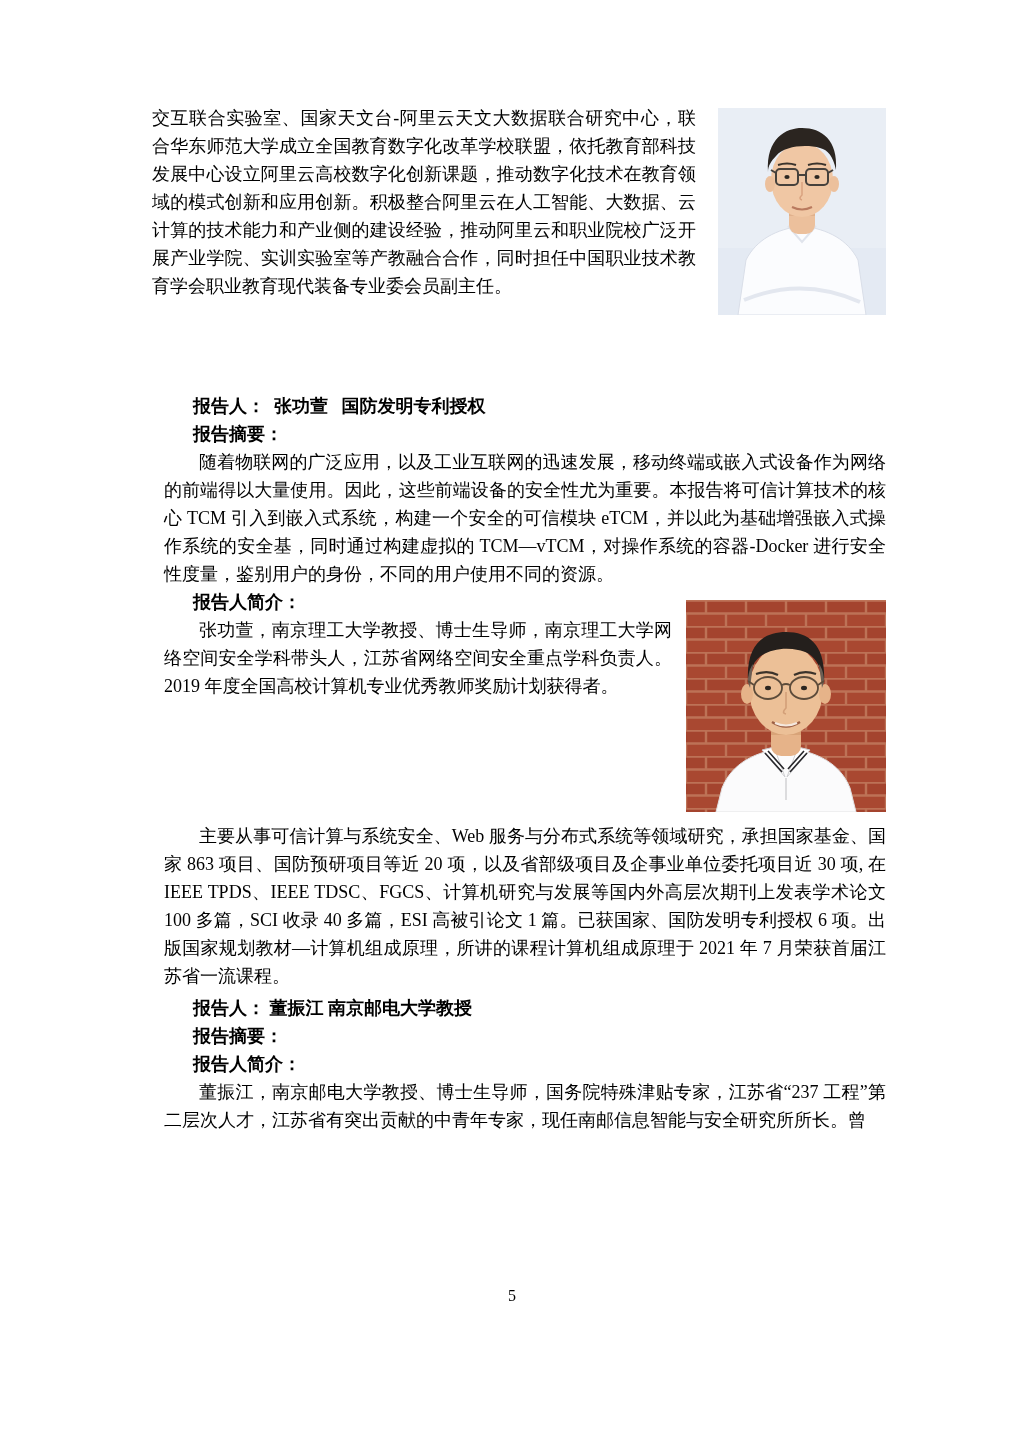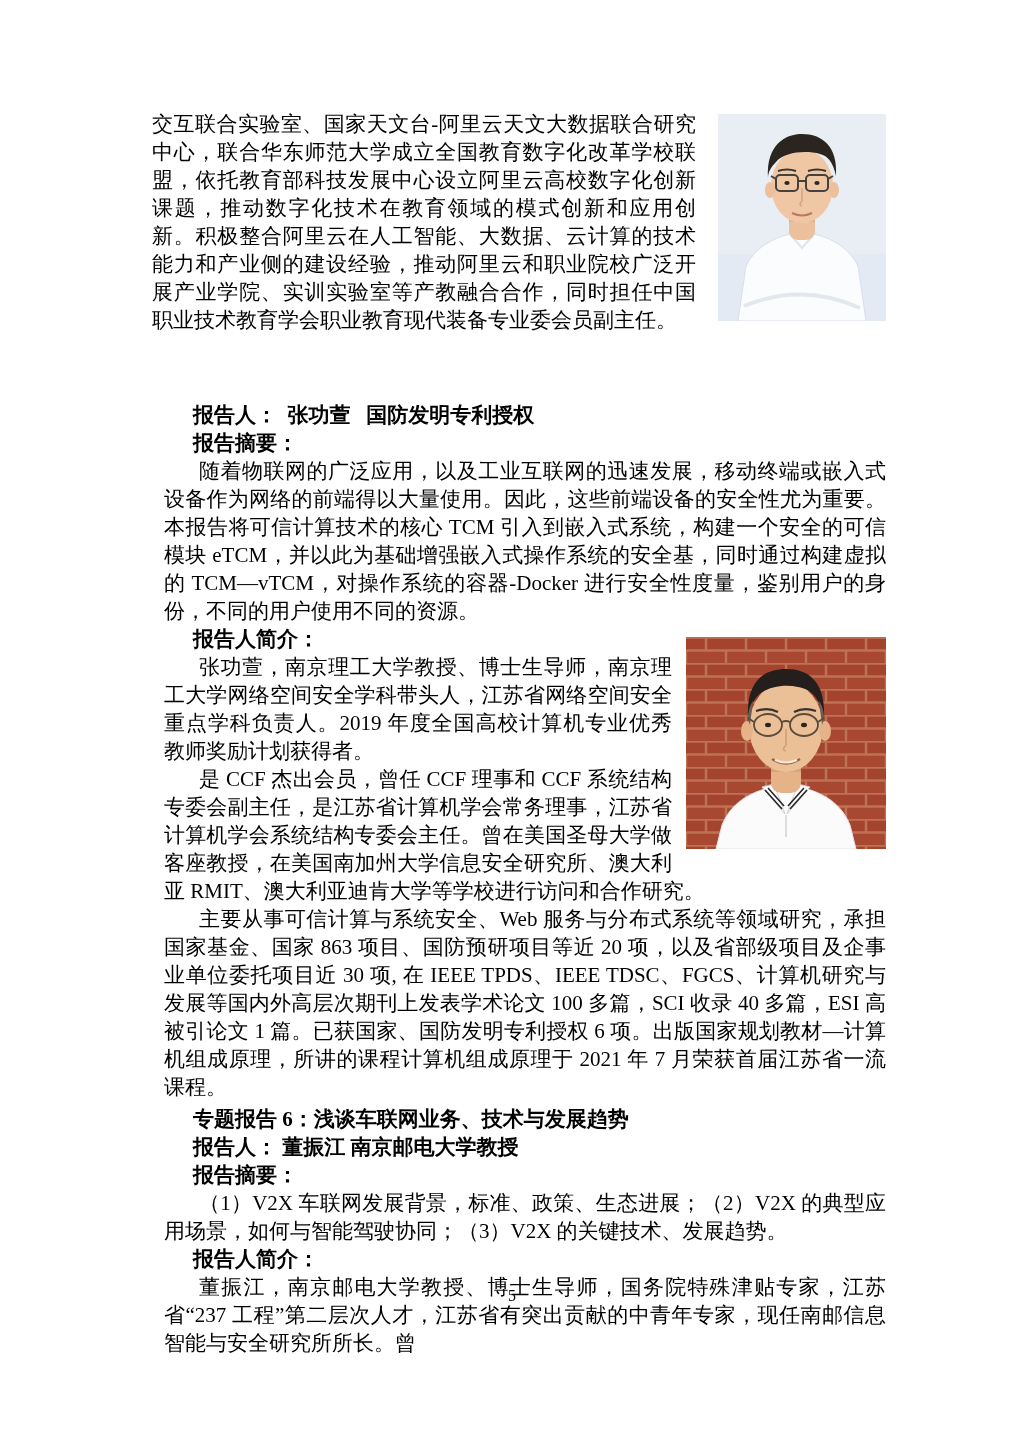--- a/index.html
+++ b/index.html
@@ -8,23 +8,23 @@
     width: 1024px;
     height: 1448px;
     background: #ffffff;
     font-family: "Liberation Serif", "DejaVu Serif", serif;
     color: #000000;
     overflow: hidden;
   }
   .content {
     position: absolute;
     left: 152px;
-    top: 110px;
+    top: 104px;
     width: 734px;
-    font-size: 21px;
+    font-size: 18px;
     line-height: 28px;
     text-align: justify;
   }
   p { margin: 0; }
   .indent { text-indent: 35px; margin-left: 12px; }
   .hd {
     font-weight: bold;
     text-indent: 41px;
     text-align: left;
     white-space: pre-wrap;
@@ -151,30 +151,27 @@
             <path d="M70 74 Q 82 70 92 75" stroke="#3b332b" stroke-width="2.2" fill="none"></path>
             <path d="M108 75 Q 118 70 130 74" stroke="#3b332b" stroke-width="2.2" fill="none"></path>
             <ellipse cx="82" cy="88" rx="3" ry="2.2" fill="#2c2620"></ellipse>
             <ellipse cx="118" cy="88" rx="3" ry="2.2" fill="#2c2620"></ellipse>
             <path d="M100 92 L 100 108 Q 95 113 100 114" stroke="#d39f78" stroke-width="1.6" fill="none"></path>
             <path d="M86 122 Q 100 131 114 122" stroke="#9c5f44" stroke-width="2.4" fill="none"></path>
             <path d="M89 123 Q 100 128 111 123" stroke="#f4e8de" stroke-width="2" fill="none"></path>
           </svg>
         </div>
         <p class="indent">张功萱，南京理工大学教授、博士生导师，南京理工大学网络空间安全学科带头人，江苏省网络空间安全重点学科负责人。2019 年度全国高校计算机专业优秀教师奖励计划获得者。</p>
-        <p class="indent">是 CCF 杰出会员，曾任 CCF 理事和 CCF 系统结构专委会副主任，是江苏省计算机学会常务理事，江苏省计算机学会系统结构专委会主任。曾在美国圣母大学做客座教授，在美国南加州大学信息安全研究所、澳大利亚 RMIT、澳大利亚迪肯大学等学校进行访问和合作研究。</p>
         <p class="indent clear-right">主要从事可信计算与系统安全、Web 服务与分布式系统等领域研究，承担国家基金、国家 863 项目、国防预研项目等近 20 项，以及省部级项目及企事业单位委托项目近 30 项, 在 IEEE TPDS、IEEE TDSC、FGCS、计算机研究与发展等国内外高层次期刊上发表学术论文 100 多篇，SCI 收录 40 多篇，ESI 高被引论文 1 篇。已获国家、国防发明专利授权 6 项。出版国家规划教材—计算机组成原理，所讲的课程计算机组成原理于 2021 年 7 月荣获首届江苏省一流课程。</p>
       </div>
     </div>
 
     <div class="sec6">
-      <p class="hd">专题报告 6：浅谈车联网业务、技术与发展趋势</p>
       <p class="hd">报告人： 董振江 南京邮电大学教授</p>
       <p class="hd">报告摘要：</p>
-      <p class="indent">（1）V2X 车联网发展背景，标准、政策、生态进展；（2）V2X 的典型应用场景，如何与智能驾驶协同；（3）V2X 的关键技术、发展趋势。</p>
       <p class="hd">报告人简介：</p>
       <p class="indent">董振江，南京邮电大学教授、博士生导师，国务院特殊津贴专家，江苏省“237 工程”第二层次人才，江苏省有突出贡献的中青年专家，现任南邮信息智能与安全研究所所长。曾</p>
     </div>
 
   </div>
 
   <div class="footer">5</div>
 </div>
 
 </body></html>

